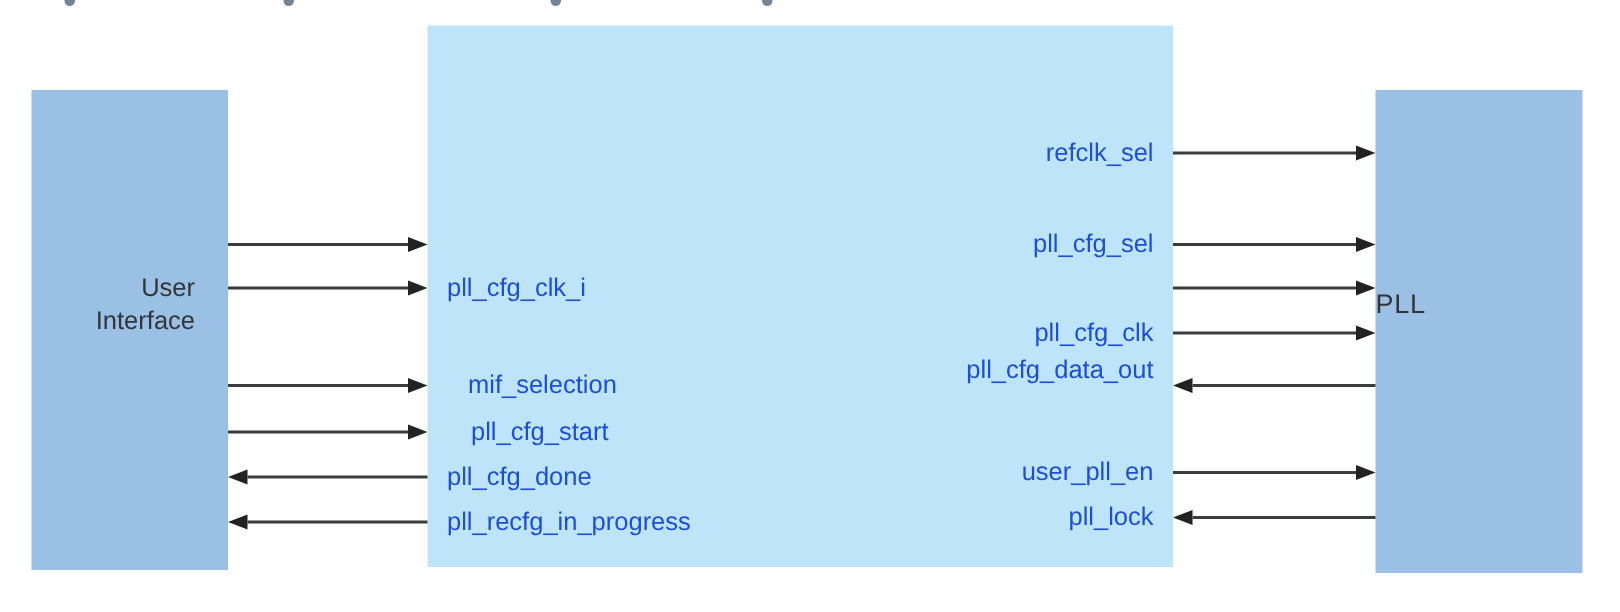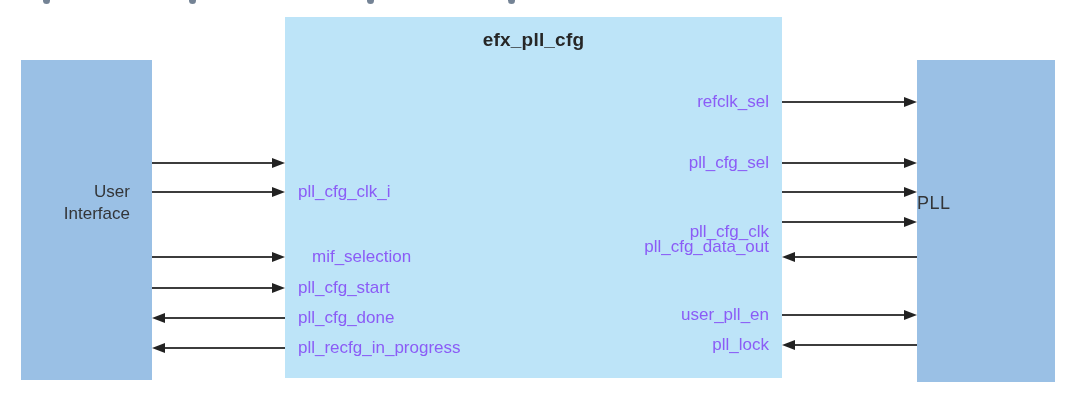--- a/index.html
+++ b/index.html
@@ -21,21 +21,21 @@
     position:absolute; left:21px; top:181px; width:109px;
     text-align:right; font-size:17px; line-height:22px; color:#333538;
   }
   .pll-label {
     position:absolute; left:917px; top:203px; width:162px;
     transform:translateY(-50%);
     text-align:left; font-size:18px; color:#333538; letter-spacing:0.5px;
   }
 
   .sig-label {
-    position:absolute; font-size:17px; color:#8b5cf6; white-space:nowrap;
+    position:absolute; font-size:17px; color:#1d4ed8; white-space:nowrap;
     transform:translateY(-50%);
   }
   .sig-label.ralign { text-align:right; }
 
   .line { position:absolute; height:1.5px; background:#3c3c3c; }
   .head-right {
     position:absolute; width:0; height:0;
     border-top:5.5px solid transparent; border-bottom:5.5px solid transparent;
     border-left:13px solid #222222;
   }
@@ -59,36 +59,35 @@
 
   <div class="cap-mark" style="left:43px"></div>
   <div class="cap-mark" style="left:189px"></div>
   <div class="cap-mark" style="left:367px"></div>
   <div class="cap-mark" style="left:508px"></div>
 
   <div class="block side-block" style="left:21px; top:60px; width:131px; height:320px;"></div>
   <div class="block center-block" style="left:285px; top:17px; width:497px; height:361px;"></div>
   <div class="block side-block" style="left:917px; top:60px; width:138px; height:322px;"></div>
 
-  <div class="center-title">efx_pll_cfg</div>
   <div class="two-line-label">
     <div>User</div>
     <div>Interface</div>
   </div>
   <div class="pll-label">PLL</div>
 
   <div class="sig-label" style="left:298px; top:192px">pll_cfg_clk_i</div>
   <div class="sig-label" style="left:312px; top:257px">mif_selection</div>
-  <div class="sig-label" style="left:298px; top:288px">pll_cfg_start</div>
+  <div class="sig-label" style="left:314px; top:288px">pll_cfg_start</div>
   <div class="sig-label" style="left:298px; top:318px">pll_cfg_done</div>
   <div class="sig-label" style="left:298px; top:348px">pll_recfg_in_progress</div>
 
   <div class="sig-label ralign" style="right:311px; top:102px">refclk_sel</div>
   <div class="sig-label ralign" style="right:311px; top:163px">pll_cfg_sel</div>
-  <div class="sig-label ralign" style="right:311px; top:232px">pll_cfg_clk</div>
+  <div class="sig-label ralign" style="right:311px; top:222px">pll_cfg_clk</div>
   <div class="sig-label ralign" style="right:311px; top:247px">pll_cfg_data_out</div>
   <div class="sig-label ralign" style="right:311px; top:315px">user_pll_en</div>
   <div class="sig-label ralign" style="right:311px; top:345px">pll_lock</div>
 
   <div class="line" style="left:152px; width:121px; top:162.25px"></div>
   <div class="head-right" style="left:272px; top:157.5px"></div>
 
   <div class="line" style="left:152px; width:121px; top:191.25px"></div>
   <div class="head-right" style="left:272px; top:186.5px"></div>
 

